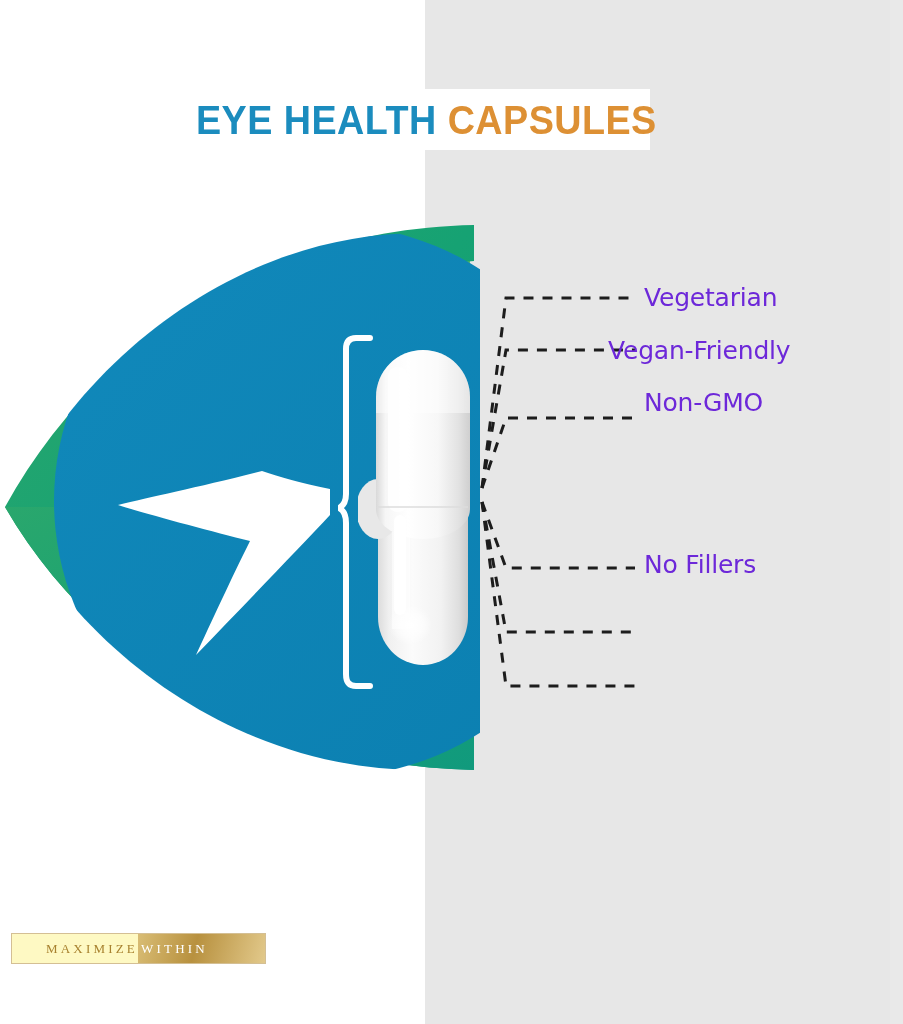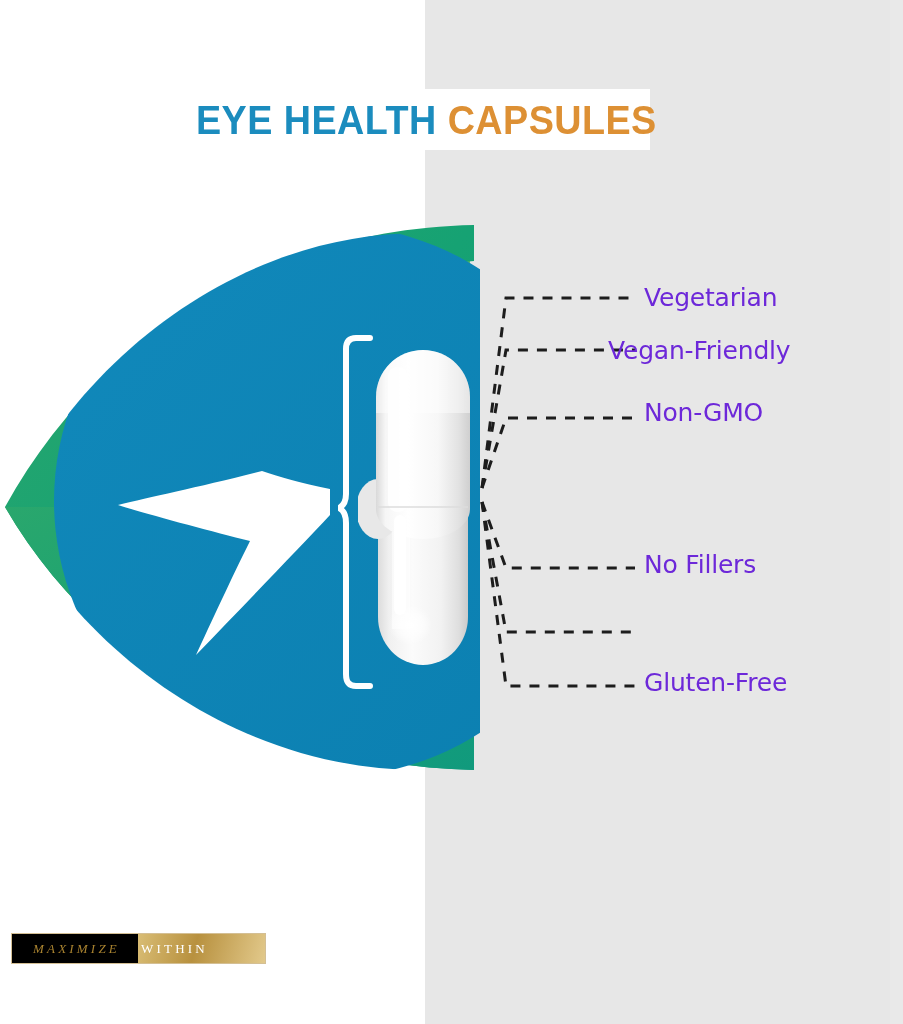--- a/index.html
+++ b/index.html
@@ -128,25 +128,24 @@
     left: 12px;
     top: 934px;
     width: 253px;
     height: 29px;
     display: flex;
     align-items: stretch;
     box-shadow: 0 0 0 1px rgba(176,138,60,0.55);
   }
   .brand-left {
     flex: 0 0 126px;
-    background: #000000;
+    background: #fef9c3;
     display: flex;
     align-items: center;
-    justify-content: center;
-    font-style: italic;
+    justify-content: flex-end;
   }
   .brand-right {
     flex: 1 1 auto;
     background: linear-gradient(100deg, #caa košt 0%, #c9a košt 0%);
     background: linear-gradient(105deg, #d8bb72 0%, #c9a busy 0%);
     background: linear-gradient(105deg, #d9bd75 0%, #b8913f 45%, #e2c98b 100%);
     display: flex;
     align-items: center;
   }
   .brand-word-left {
@@ -305,23 +304,22 @@
 
         <path d="M62,272 L86,402 L215,402"></path>
 
         <path d="M62,272 L86,456 L215,456"></path>
       </g>
     </svg>
   </div>
 
   <div class="callout-label" style="left:644px; top:283px;">Vegetarian</div>
   <div class="callout-label" style="left:608px; top:336px;">Vegan-Friendly</div>
-  <div class="callout-label" style="left:644px; top:398px;">Non-GMO</div>
+  <div class="callout-label" style="left:644px; top:388px;">Non-GMO</div>
   <div class="callout-label" style="left:644px; top:550px;text-align:right;">No Fillers</div>
-  <div class="callout-label" style="left:644px; top:668px;">Gluten-Free</div>
 
   <div class="brand-logo">
     <div class="brand-left">
       <span class="brand-word-left">MAXIMIZE</span>
     </div>
     <div class="brand-right">
       <span class="brand-word-right">WITHIN</span>
     </div>
   </div>
 

